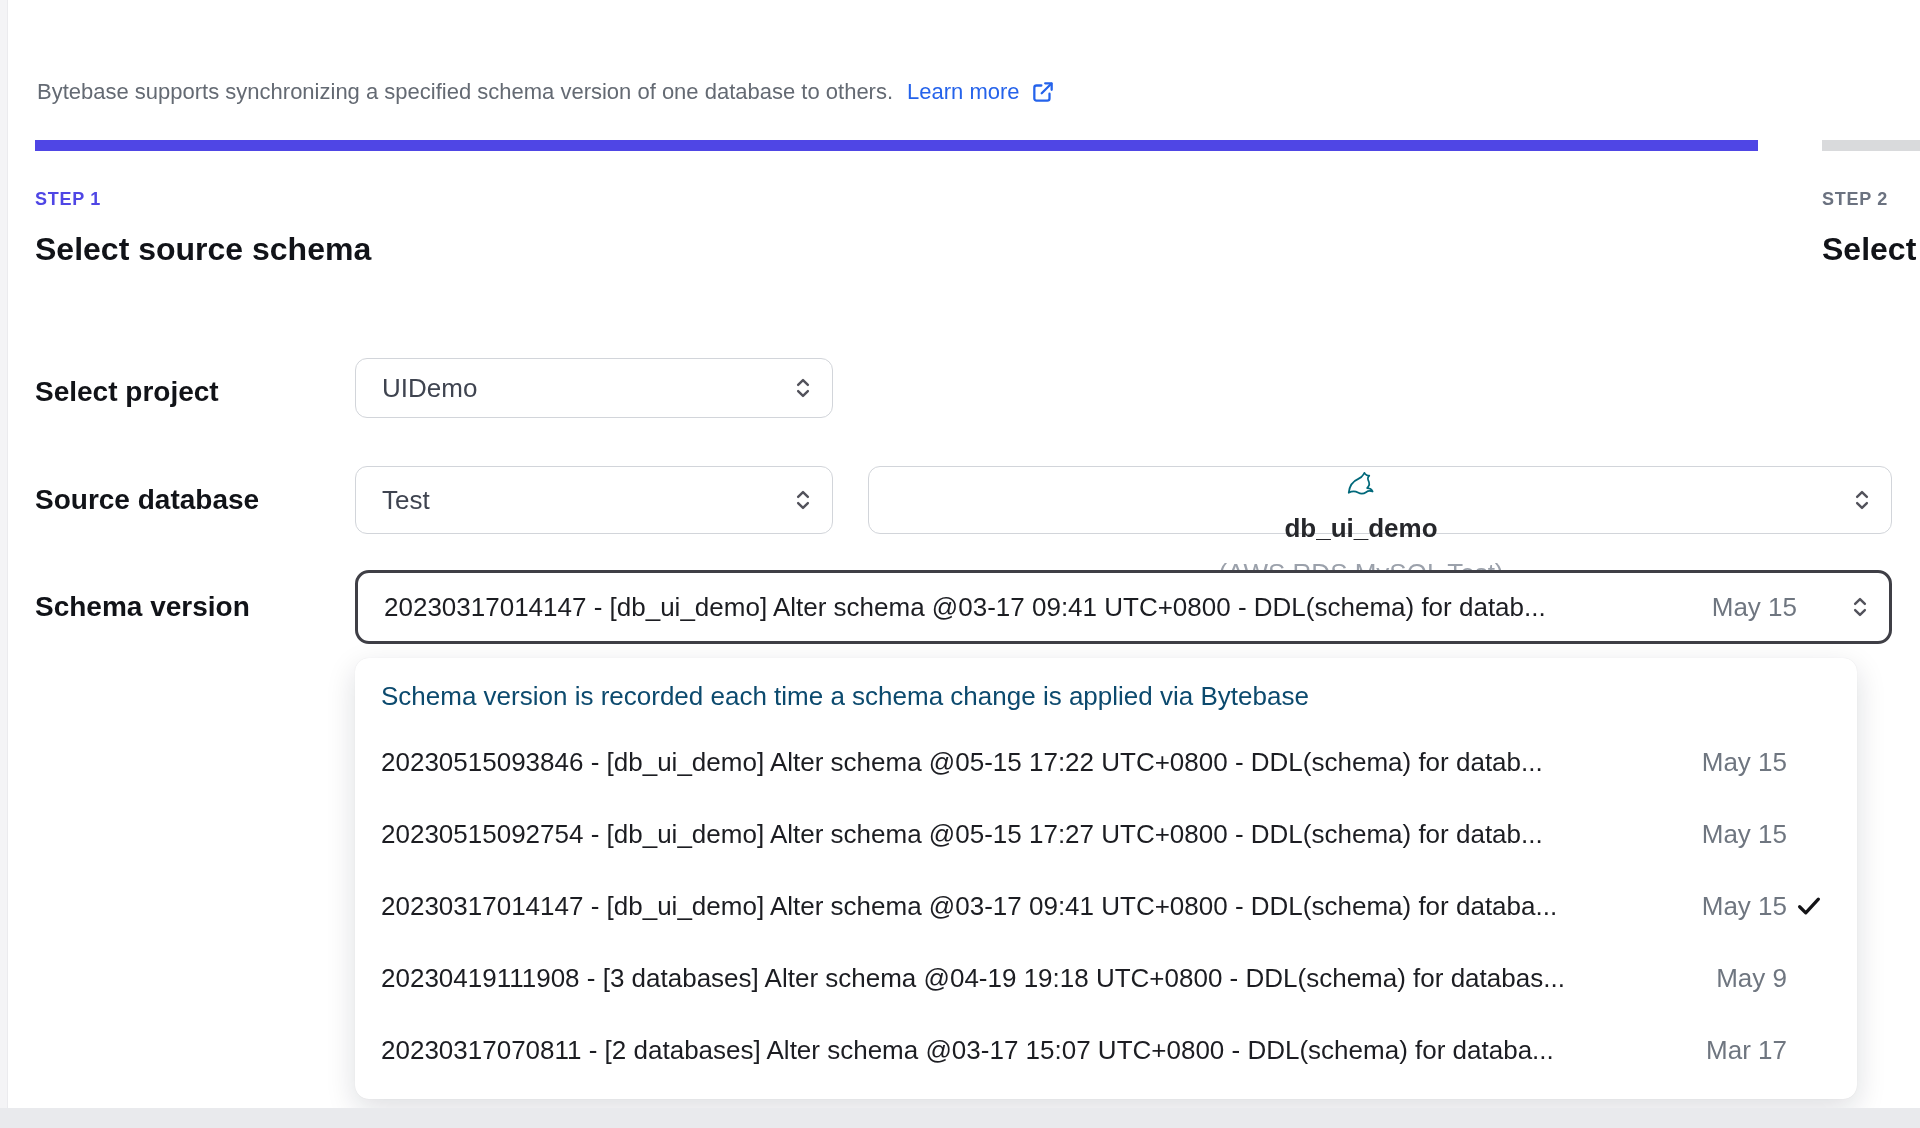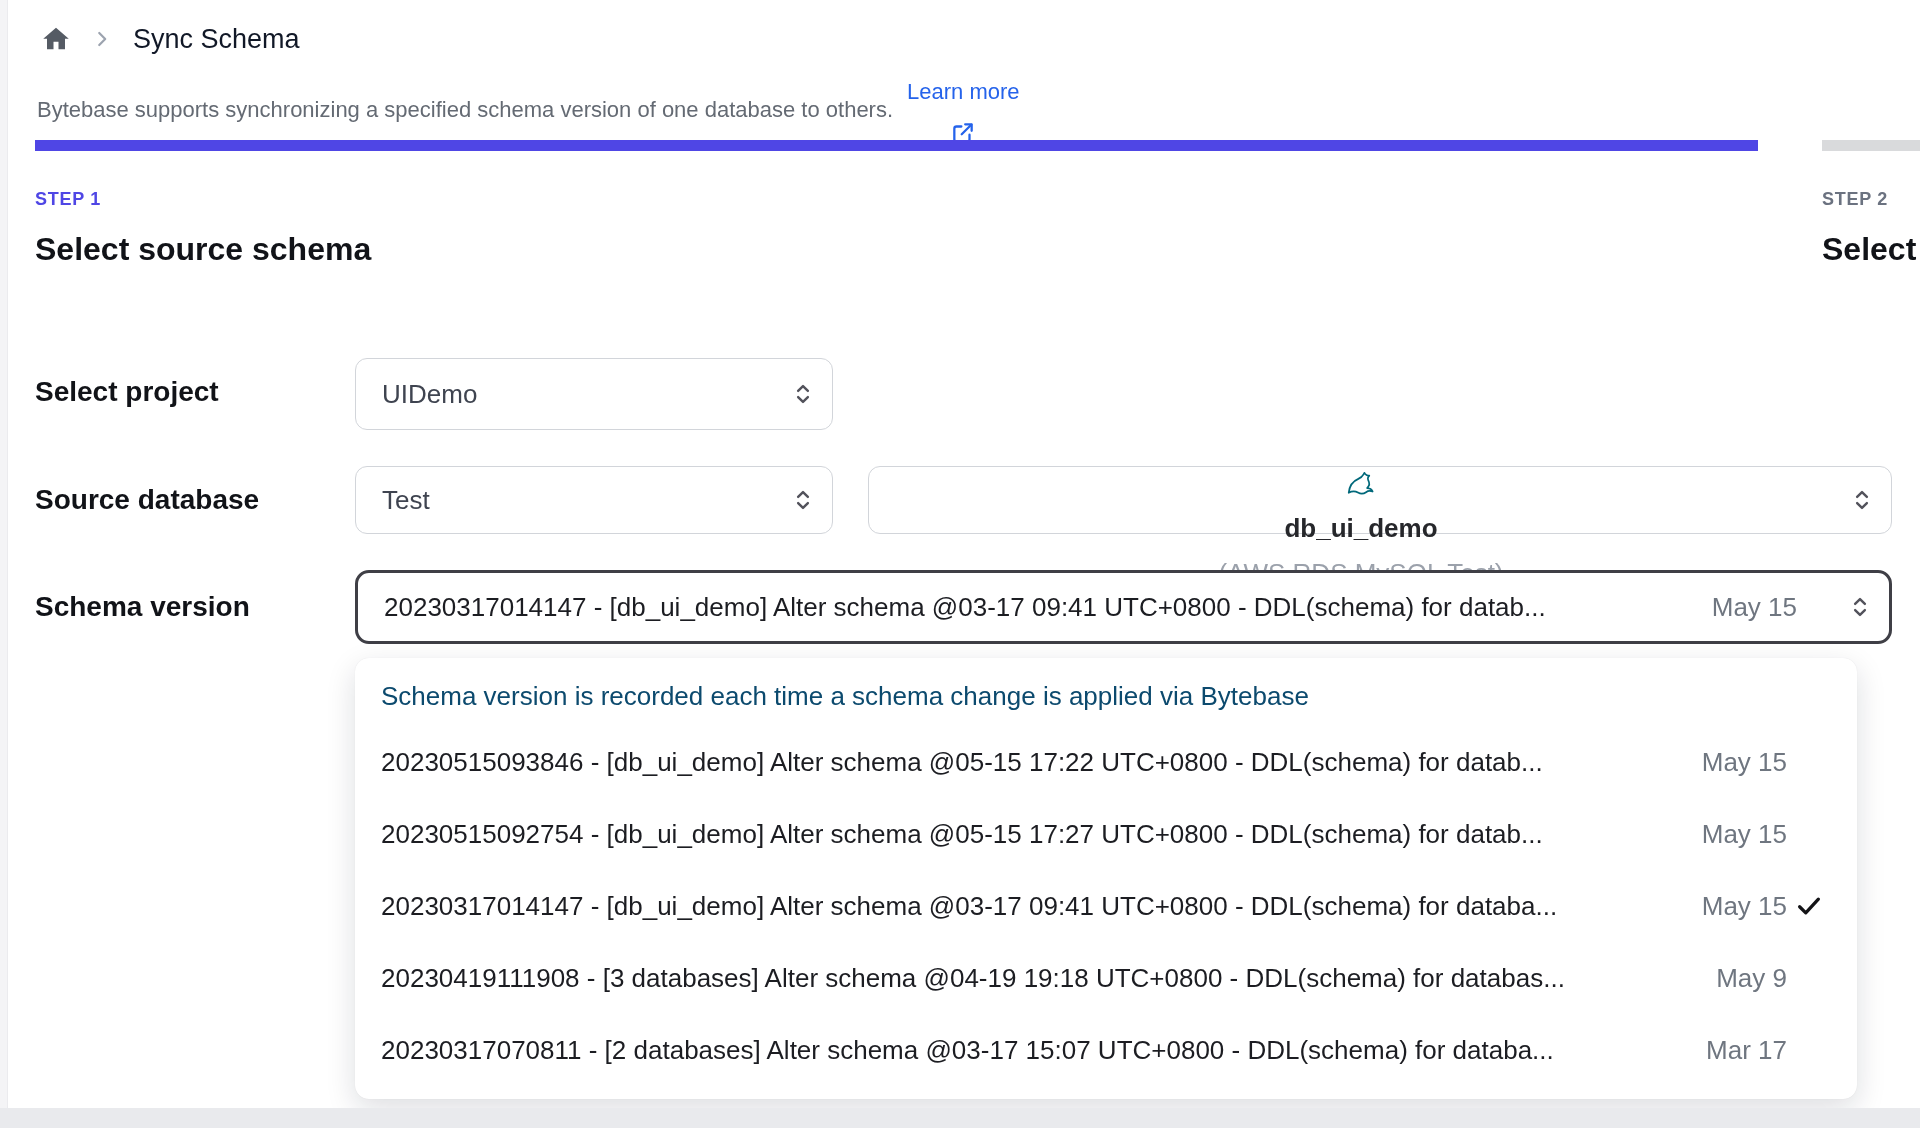--- a/index.html
+++ b/index.html
@@ -9,21 +9,21 @@
 
   .left-strip { position:absolute; left:0; top:0; width:8px; height:1128px; background:#f4f4f6; border-right:1px solid #ebebee; }
   .bottom-strip { position:absolute; left:0; top:1108px; width:1920px; height:20px; background:#e9eaed; }
 
   
   .breadcrumb { position:absolute; left:41px; top:18px; height:42px; display:flex; align-items:center; gap:20px; }
   .crumb-title { font-size:27px; font-weight:500; color:#111827; }
 
   
   .intro { position:absolute; left:37px; top:74px; display:flex; align-items:center; gap:8px; font-size:22px; color:#646a73; line-height:36px; white-space:nowrap; }
-  .intro a { color:#2563eb; text-decoration:none; display:inline-flex; align-items:center; gap:10px; margin-left:6px; cursor:pointer;flex-direction:column; }
+  .intro a { color:#2563eb; text-decoration:none; display:inline-flex; align-items:center; gap:10px; margin-left:6px; cursor:pointer; }
 
   
   .bar { position:absolute; top:140px; height:11px; }
   .bar.active { left:35px; width:1723px; background:#4f46e5; }
   .bar.upcoming { left:1822px; width:98px; background:#d9dadc; }
 
   .step-block { position:absolute; top:184px; }
   .step-1 { left:35px; }
   .step-2 { left:1822px; width:98px; overflow:hidden; }
   .step-label { font-size:18px; font-weight:700; letter-spacing:.04em; line-height:30px; }
@@ -32,21 +32,21 @@
   .step-title { font-size:32px; font-weight:700; color:#111318; line-height:38px; margin-top:16px; white-space:nowrap; }
 
   
   .form-label { position:absolute; left:35px; font-size:28px; font-weight:600; color:#111318; line-height:40px; white-space:nowrap; }
   .label-project { top:372px; }
   .label-source { top:480px; }
   .label-version { top:587px; }
 
   .select { position:absolute; background:#fff; border:1px solid #d2d5da; border-radius:12px; display:flex; align-items:center; padding:0 64px 0 26px; font-size:26px; color:#3f4450; cursor:pointer; }
   .select .caret { position:absolute; right:16px; top:50%; transform:translateY(-50%); display:flex; }
-  .sel-project { left:355px; top:358px; width:478px; height:72px; }
+  .sel-project { left:355px; top:358px; width:478px; height:60px; }
   .sel-env     { left:355px; top:466px; width:478px; height:68px; }
   .sel-db      { left:868px; top:466px; width:1024px; height:68px; gap:14px;flex-direction:column; }
   .sel-db .db-name { font-weight:600; color:#26272b; white-space:nowrap; }
   .sel-db .db-detail { color:#9ba1ab; white-space:nowrap; }
   .sel-version { left:355px; top:570px; width:1537px; height:74px; border:3px solid #3f3f46; border-radius:14px; }
   .sel-version .value { flex:1; color:#1c1d22; white-space:nowrap; overflow:hidden; text-overflow:ellipsis; }
   .sel-version .date { color:#6f7680; margin-left:20px; margin-right:28px; white-space:nowrap; }
 
   
   .dropdown { position:absolute; left:355px; top:658px; width:1502px; height:441px; background:#fff; border-radius:14px; box-shadow:0 10px 30px rgba(15,23,42,.14), 0 0 1px rgba(0,0,0,.10); padding:18px 26px 10px 26px; overflow:hidden; }
@@ -59,33 +59,20 @@
   .dd-option.selected .opt-check svg { visibility:visible; }
 
   .icon { display:inline-flex; align-items:center; justify-content:center; }
 </style>
 </head>
 <body>
 
 <div class="page">
   <div class="left-strip"></div>
 
-  <div class="breadcrumb">
-    <span class="icon">
-      <svg width="30" height="30" viewBox="0 0 24 24">
-          <path d="M10 20.2v-6h4v6h5.2v-8.4h3L12 3 1.8 11.8h3v8.4z" fill="#555b64"></path>
-        </svg>
-    </span>
-    <span class="icon">
-      <svg width="22" height="22" viewBox="0 0 24 24" fill="none" stroke="#9ca3af" stroke-width="2.4" stroke-linecap="round" stroke-linejoin="round">
-          <path d="M9 5.5 15.5 12 9 18.5"></path>
-        </svg>
-    </span>
-    <span class="crumb-title">Sync Schema</span>
-  </div>
 
   <div class="intro">
     <span>Bytebase supports synchronizing a specified schema version of one database to others.</span>
     <a>
       <span>Learn more</span>
       <span class="icon">
         <svg width="26" height="26" viewBox="0 0 24 24" fill="none" stroke="#2563eb" stroke-width="2.1" stroke-linecap="round" stroke-linejoin="round">
             <path d="M18 13.5V18a2 2 0 0 1-2 2H6a2 2 0 0 1-2-2V8a2 2 0 0 1 2-2h4.5"></path>
             <path d="M14 4h6v6"></path>
             <path d="M19.6 4.4 10.8 13.2"></path>

